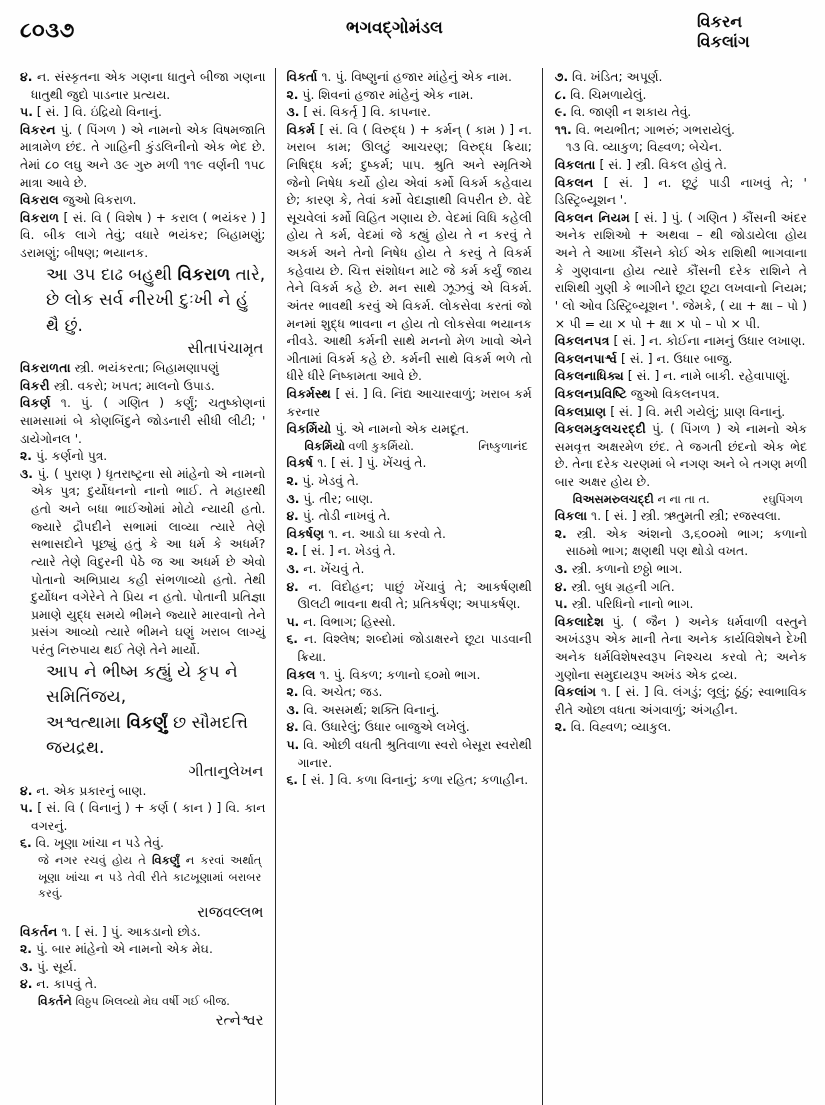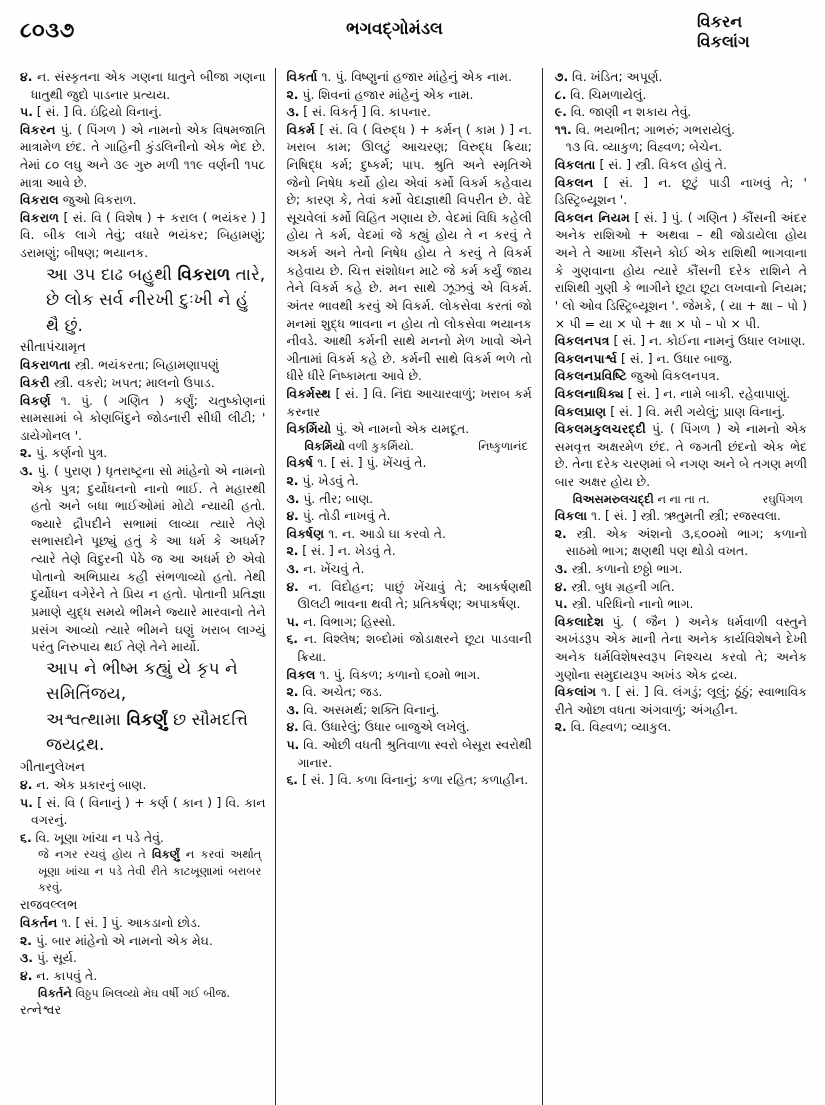--- a/index.html
+++ b/index.html
@@ -38,20 +38,21 @@
     letter-spacing: .5px;
     padding-top: 6px;
     min-width: 110px;
   }
   .booktitle {
     font-size: 17px;
     font-weight: 700;
     padding-top: 6px;
     text-align: center;
     flex: 1;
+    font-family: Liberation Serif, serif;
   }
   .guidewords {
     min-width: 110px;
     text-align: left;
     padding-left: 38px;
     font-size: 16px;
     font-weight: 700;
     line-height: 1.25;
   }
   .guidewords div { white-space: nowrap; }
@@ -102,21 +103,22 @@
     display: block;
     font-size: 11.4px;
     padding-left: 18px;
     padding-right: 4px;
     text-align: justify;
     line-height: 1.45;
   }
   .quote .bw { font-weight: 700; }
   .cite {
     display: block;
-    font-size: 13px;
+    text-align: right;
+    font-size: 15px;
     padding-right: 2px;
     line-height: 1.4;
   }
   .verse {
     display: block;
     font-size: 17px;
     padding-left: 26px;
     line-height: 1.5;
     text-align: left;
   }
@@ -238,24 +240,24 @@
         <div class="entry">
           <span class="ln"><span class="hw">વિકલન નિયમ</span> [ સં. ] પું. ( ગણિત ) કૌંસની અંદર અનેક રાશિઓ + અથવા – થી જોડાયેલા હોય અને તે આખા કૌંસને કોઈ એક રાશિથી ભાગવાના કે ગુણવાના હોય ત્યારે કૌંસની દરેક રાશિને તે રાશિથી ગુણી કે ભાગીને છૂટા છૂટા લખવાનો નિયમ; ' લો ઓવ ડિસ્ટ્રિબ્યૂશન '. જેમકે, ( યા + ક્ષા – પો ) × પી = યા × પો + ક્ષા × પો – પો × પી.</span>
         </div>
         <div class="entry">
           <span class="ln"><span class="hw">વિકલનપત્ર</span> [ સં. ] ન. કોઈના નામનું ઉધાર લખાણ.</span>
         </div>
         <div class="entry">
           <span class="ln"><span class="hw">વિકલનપાર્શ્વ</span> [ સં. ] ન. ઉધાર બાજુ.</span>
         </div>
         <div class="entry">
+          <span class="ln"><span class="hw">વિકલનાધિક્ય</span> [ સં. ] ન. નામે બાકી. રહેવાપાણું.</span>
+        </div>
+        <div class="entry">
           <span class="ln"><span class="hw">વિકલનપ્રવિષ્ટિ</span> જુઓ વિકલનપત્ર.</span>
-        </div>
-        <div class="entry">
-          <span class="ln"><span class="hw">વિકલનાધિક્ય</span> [ સં. ] ન. નામે બાકી. રહેવાપાણું.</span>
         </div>
         <div class="entry">
           <span class="ln"><span class="hw">વિકલપ્રાણ</span> [ સં. ] વિ. મરી ગયેલું; પ્રાણ વિનાનું.</span>
         </div>
         <div class="entry">
           <span class="ln"><span class="hw">વિકલમકુલચરદ્દી</span> પું. ( પિંગળ ) એ નામનો એક સમવૃત્ત અક્ષરમેળ છંદ. તે જગતી છંદનો એક ભેદ છે. તેના દરેક ચરણમાં બે નગણ અને બે તગણ મળી બાર અક્ષર હોય છે.</span>
           <span class="quote"><span class="bw">વિઅસમરુલચદ્દી</span> ન ના તા ત.<span style="float:right">રઘુપિંગળ</span></span>
         </div>
         <div class="entry">
           <span class="ln"><span class="hw">વિકલા</span> ૧. [ સં. ] સ્ત્રી. ઋતુમતી સ્ત્રી; રજસ્વલા.</span>

